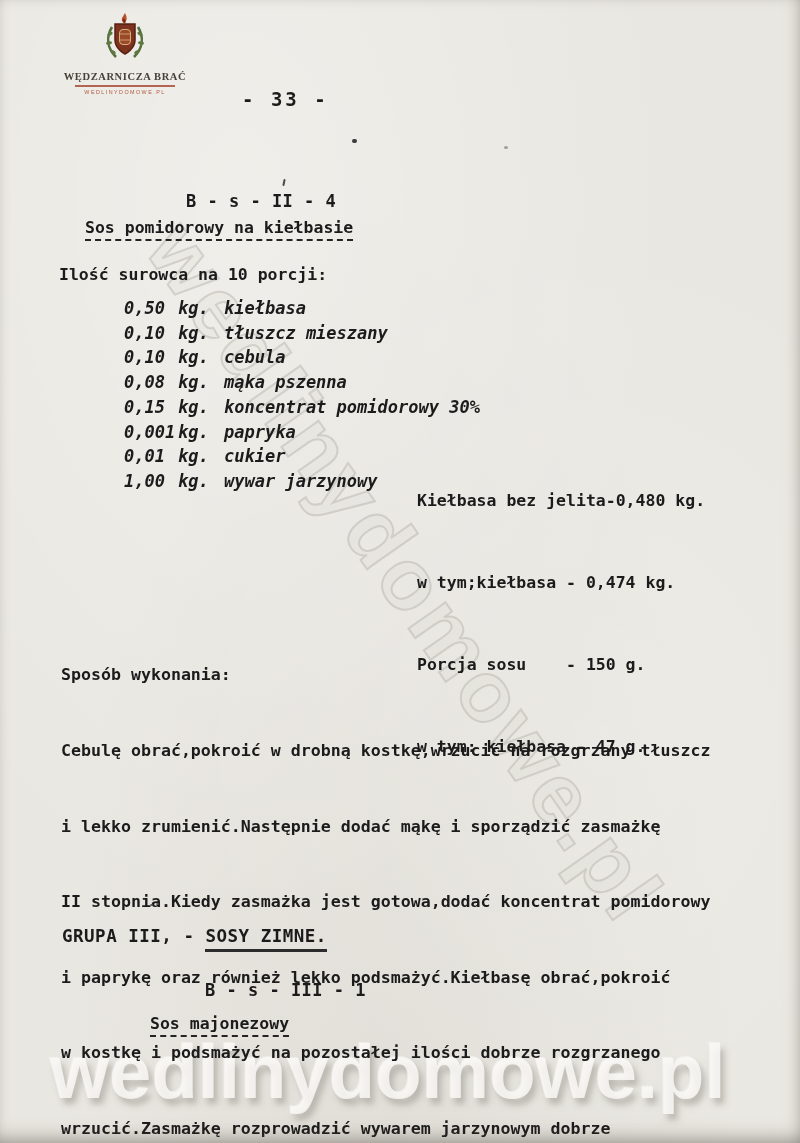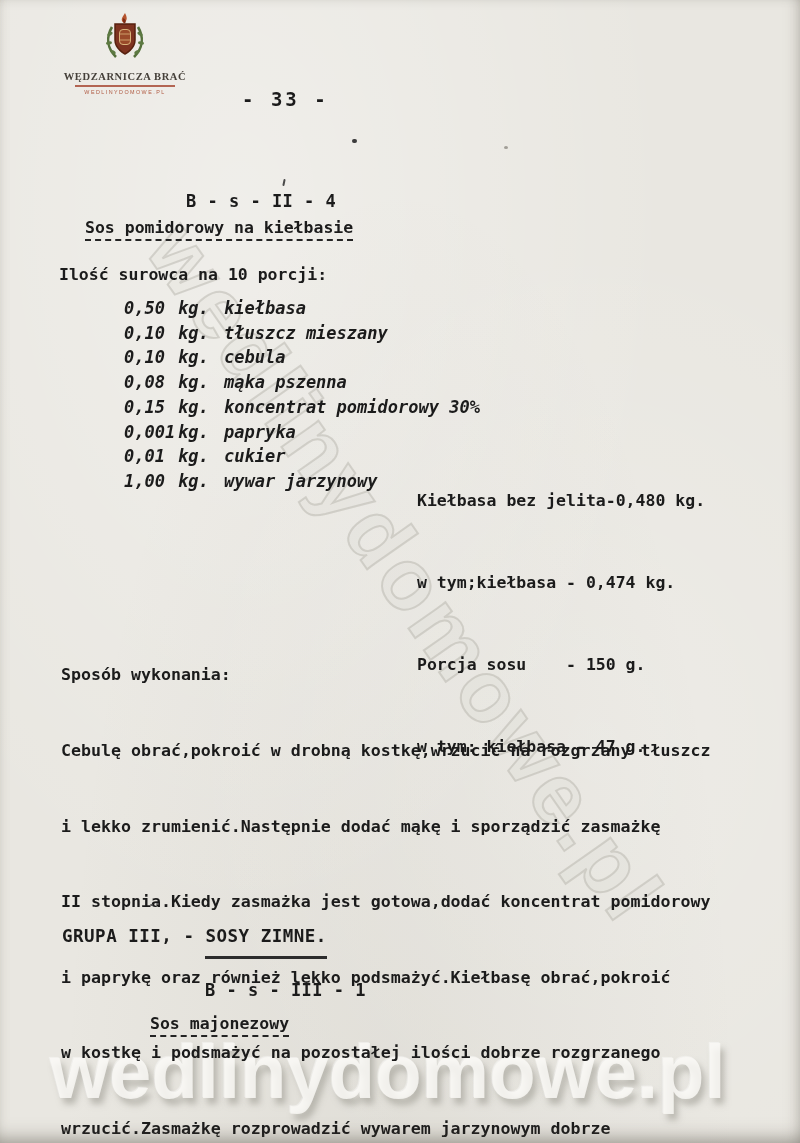--- a/index.html
+++ b/index.html
@@ -46,21 +46,21 @@
   .ing-q{width:54px;}
   .ing-u{width:46px;}
 
   .yield{left:417px;top:432px;line-height:27.4px;font-size:16.5px;font-weight:bold;
     white-space:pre;z-index:3;}
 
   .method{left:61px;top:612px;line-height:25.2px;font-size:16.6px;font-weight:bold;
     white-space:pre;z-index:3;}
 
   .grupa{left:62px;top:926px;font-size:17.5px;font-weight:bold;letter-spacing:0.5px;z-index:3;}
-  .grupa .uline{border-bottom:3px solid #2c2c2c;padding-bottom:10px;display:inline-block;}
+  .grupa .uline{border-bottom:3px solid #2c2c2c;padding-bottom:3px;display:inline-block;}
   .code2{left:205px;top:980px;font-size:17px;font-weight:bold;letter-spacing:0.5px;z-index:3;}
   .title2{left:150px;top:1014px;font-size:16.5px;font-weight:bold;z-index:3;}
   .title2 span{border-bottom:2.5px dashed #242424;padding-bottom:2px;display:inline-block;}
 
   
   .wm-diag{
     left:405px;top:572px;z-index:1;
     transform:translate(-50%,-50%) rotate(55deg);
     font-family:"Liberation Sans", sans-serif;font-weight:bold;
     font-size:86px;letter-spacing:4px;

